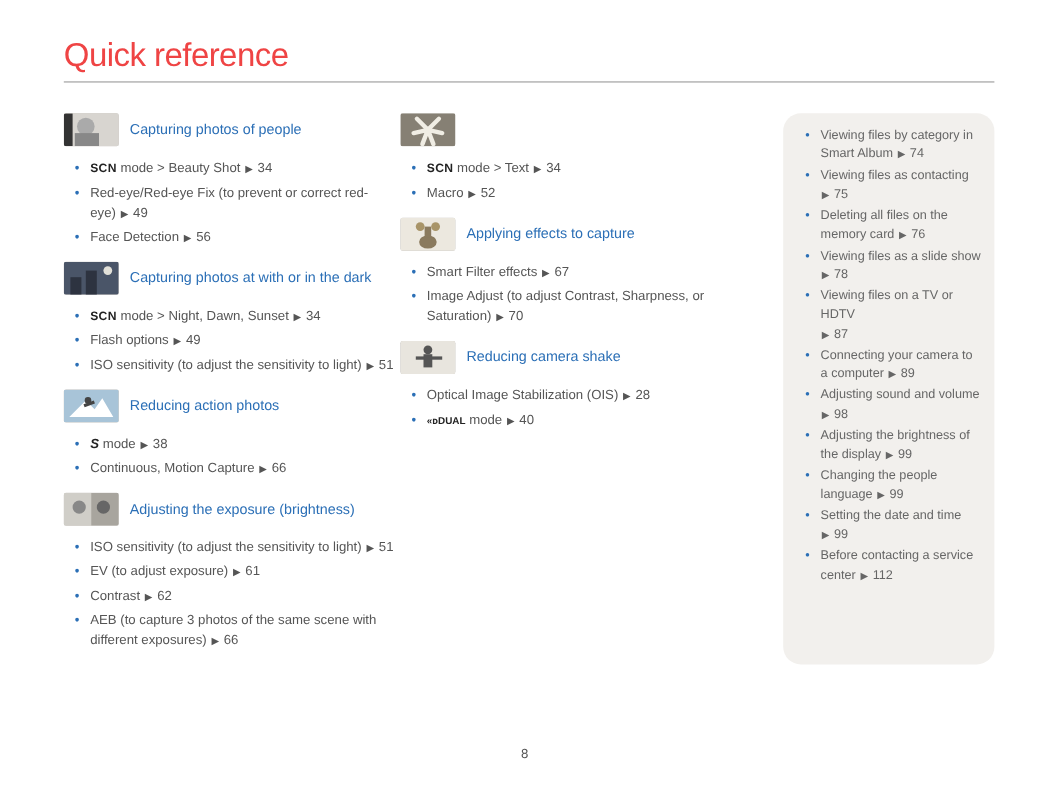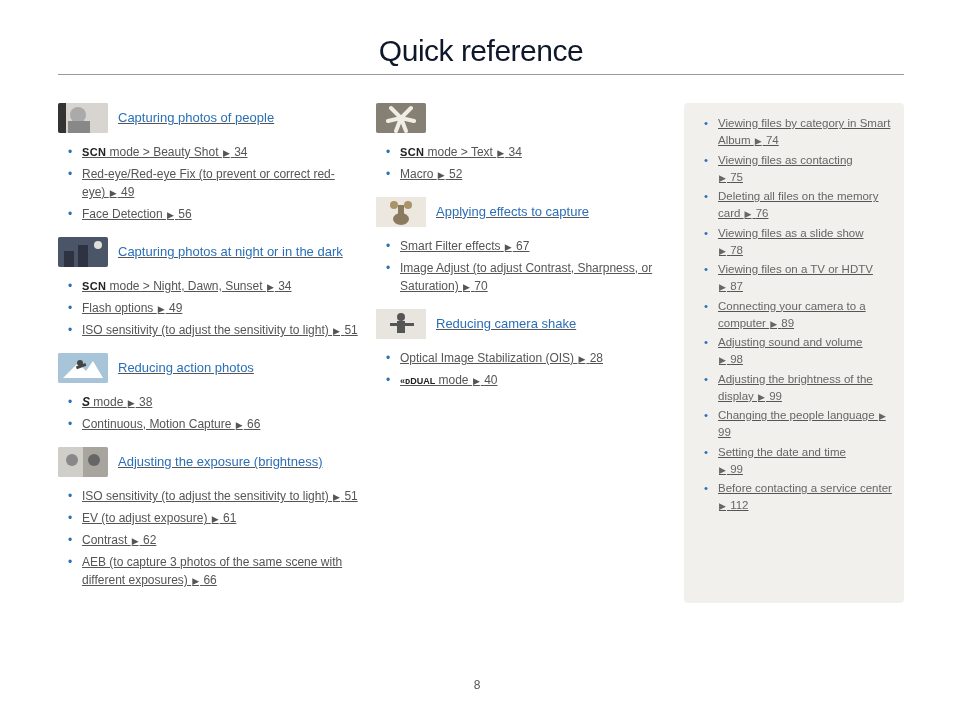--- a/index.html
+++ b/index.html
@@ -8,40 +8,38 @@
     height: 720px;
     font-family: Arial, Helvetica, sans-serif;
     background: #fff;
     color: #555;
     position: relative;
     padding: 34px 50px 0 58px;
   }
   .title {
     font-size: 30px;
     font-weight: 300;
-    color: #0f172a;
+    color: #ef4444;
     letter-spacing: -0.5px;
     padding-bottom: 6px;
     border-bottom: 1px solid #999;
     margin-bottom: 28px;
     font-stretch: condensed;
-    text-align: center;
   }
   .columns {
     display: flex;
-    gap: 18px;
-    text-decoration: underline;
+    gap: 6px;
   }
   .col { font-size: 12px; line-height: 1.5; }
   .col-left { width: 300px; }
   .col-mid { width: 280px; }
   .col-right {
-    width: 220px;
+    width: 192px;
     background: #f2f0ed;
-    border-radius: 4px;
+    border-radius: 16px;
     padding: 12px 12px 18px 18px;
     margin-left: auto;
   }
   .sec-head {
     display: flex;
     align-items: center;
     margin: 8px 0 10px 0;
   }
   .sec-head:first-child { margin-top: 0; }
   .thumb {
@@ -117,21 +115,21 @@
 
     <div class="sec-head">
       <div class="thumb">
         <svg viewBox="0 0 50 30">
             <rect width="50" height="30" fill="#4a5568"></rect>
             <rect x="6" y="14" width="10" height="16" fill="#2d3340"></rect>
             <rect x="20" y="8" width="10" height="22" fill="#2d3340"></rect>
             <circle cx="40" cy="8" r="4" fill="#e2e0d8"></circle>
           </svg>
       </div>
-      <div class="sec-title">Capturing photos at night or in the dark</div>
+      <div class="sec-title">Capturing photos at with or in the dark</div>
     </div>
     <ul>
       <li><span class="scn">SCN</span><span> mode &gt; Night, Dawn, Sunset </span><span class="arrow">▶</span> <span>34</span></li>
       <li><span>Flash options </span><span class="arrow">▶</span> <span>49</span></li>
       <li><span>ISO sensitivity (to adjust the sensitivity to light) </span><span class="arrow">▶</span> <span>51</span></li>
     </ul>
 
     <div class="sec-head">
       <div class="thumb">
         <svg viewBox="0 0 50 30">

